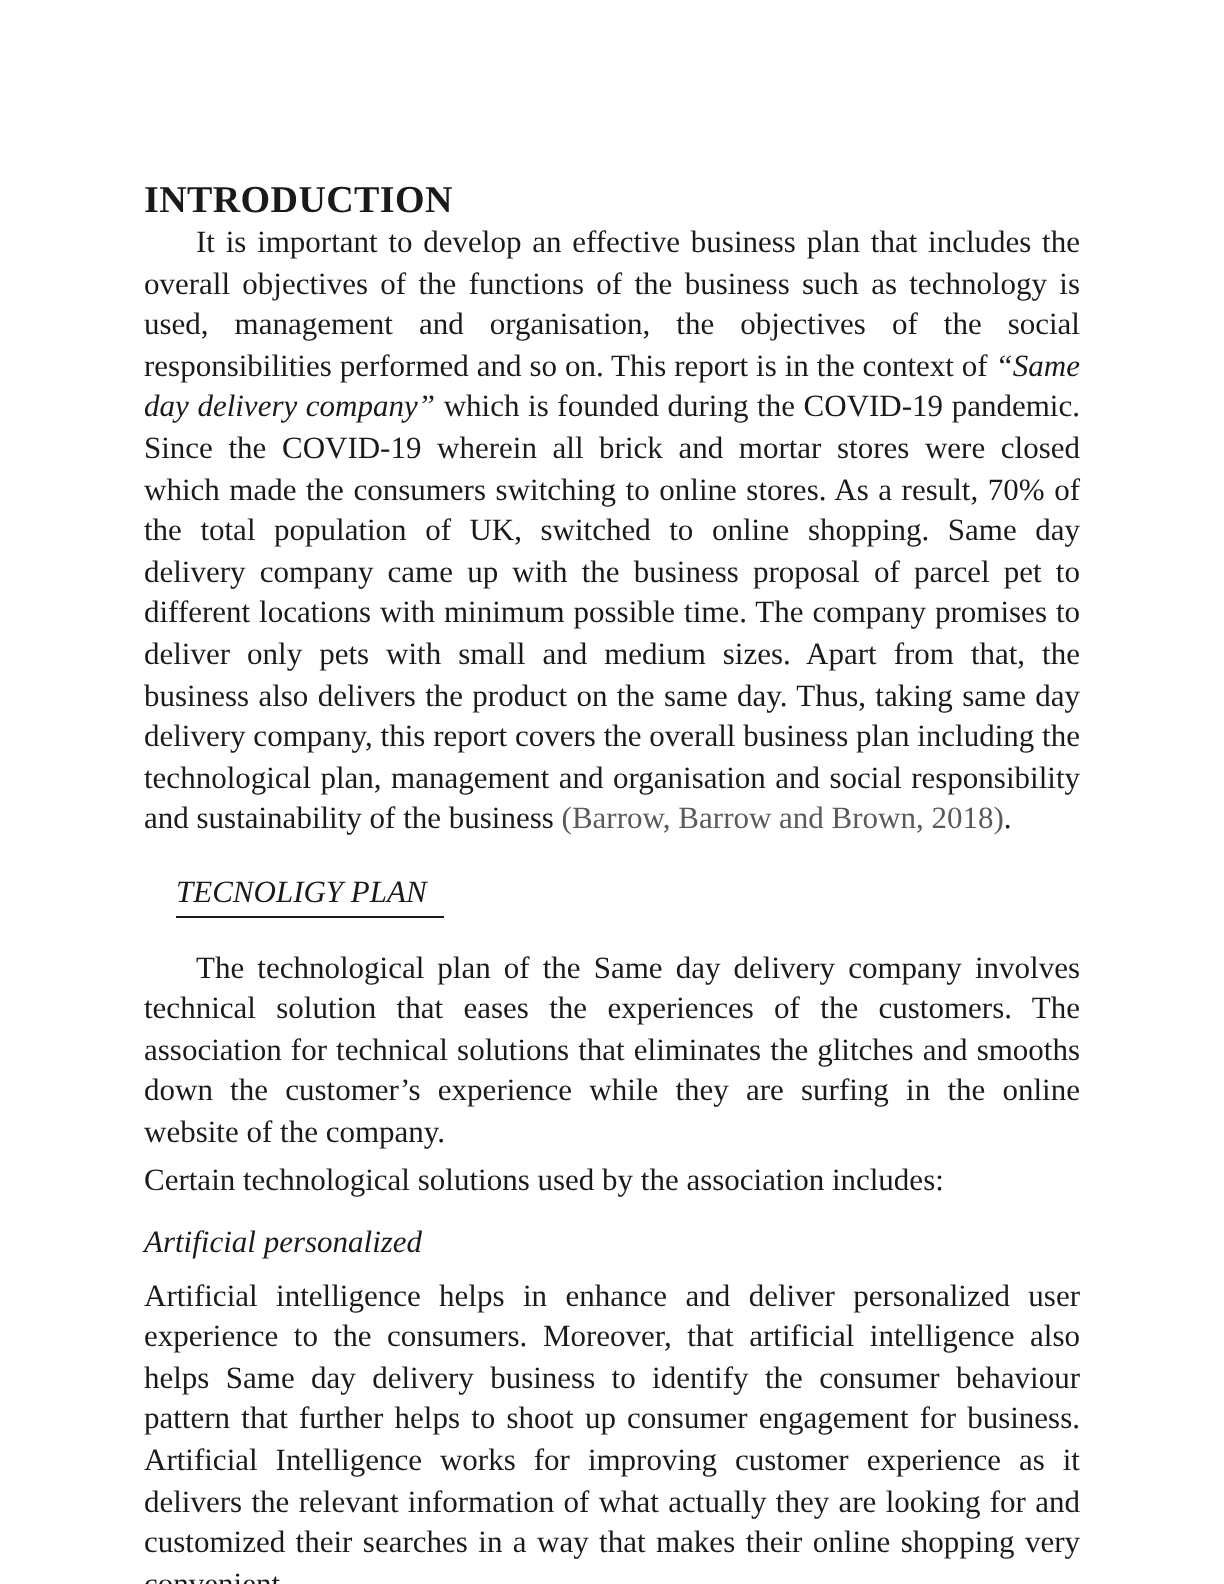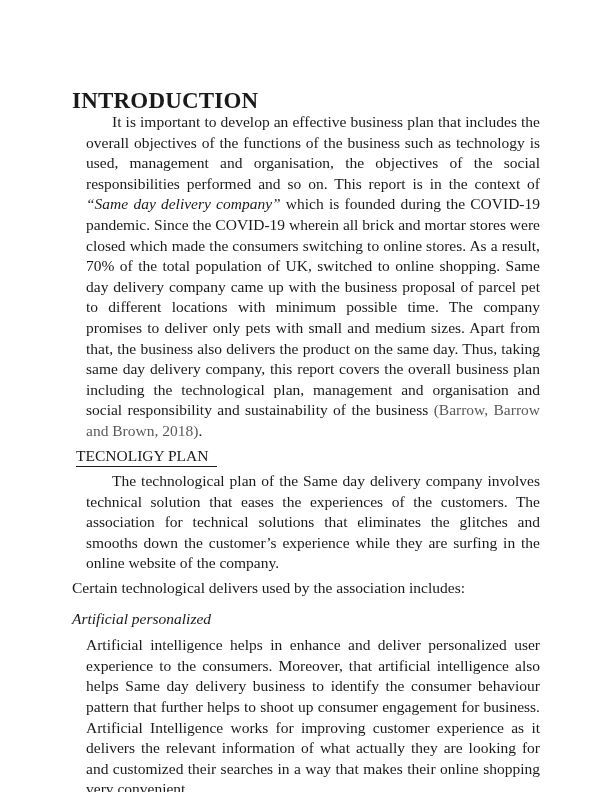--- a/index.html
+++ b/index.html
@@ -15,35 +15,35 @@
   .page {
     box-sizing: border-box;
     width: 612px;
     height: 792px;
     padding: 90px 72px 0 72px;
     background: var(--page-bg, #ffffff);
     color: var(--body-text, #1a1a1a);
     font-family: "Liberation Serif", serif;
   }
   .h-major {
-    font-size: 23px;
+    font-size: 19px;
     line-height: 22px;
     font-weight: bold;
     margin: 0;
     letter-spacing: 0.2px;
   }
   .h-main-body { margin-top: 21px; }
   p {
     margin: 0;
     font-size: 15.5px;
     line-height: 20.6px;
   }
-  .just { text-align: justify; margin-left: 14px; }
+  .just { text-align: justify; }
   .indent { text-indent: 26px; }
-  .subhead-caps { margin: 4px; }
+  .subhead-caps { margin: 16px; font-style: italic; }
   .underlined {
     display: inline-block;
     border-bottom: 1px solid var(--body-text, #1a1a1a);
     padding-right: 9px;
   }
   .mt-certain { margin-top: 4px; }
   .italic-head {
     font-style: italic;
     margin-top: 10px;
   }
@@ -58,19 +58,19 @@
 
   <h1 class="h-major">INTRODUCTION</h1>
 
   <p class="just indent"><span>It is important to develop an effective business plan that includes the overall objectives of the functions of the business such as technology is used, management and organisation, the objectives of the social responsibilities performed and so on. This report is in the context of </span><em>“Same day delivery company”</em><span> which is founded during the COVID-19 pandemic. Since the COVID-19 wherein all brick and mortar stores were closed which made the consumers switching to online stores. As a result, 70% of the total population of UK, switched to online shopping. Same day delivery company came up with the business proposal of parcel pet to different locations with minimum possible time. The company promises to deliver only pets with small and medium sizes. Apart from that, the business also delivers the product on the same day. Thus, taking same day delivery company, this report covers the overall business plan including the technological plan, management and organisation and social responsibility and sustainability of the business </span><span class="citation">(Barrow, Barrow and Brown, 2018)</span><span>.</span></p>
 
 
   <p class="subhead-caps"><span class="underlined">TECNOLIGY PLAN</span></p>
 
   <p class="just indent">The technological plan of the Same day delivery company involves technical solution that eases the experiences of the customers. The association for technical solutions that eliminates the glitches and smooths down the customer’s experience while they are surfing in the online website of the company.</p>
 
-  <p class="mt-certain">Certain technological delivers used by the association includes:</p>
+  <p class="mt-certain">Certain technological solutions used by the association includes:</p>
 
   <p class="italic-head">Artificial personalized</p>
 
   <p class="just mt-ai-para"><span>Artificial intelligence helps in enhance and deliver personalized user experience to the consumers. Moreover, that artificial intelligence also helps Same day delivery business to identify the consumer behaviour pattern that further helps to shoot up consumer engagement for business. Artificial Intelligence works for improving customer experience as it delivers the relevant information of what actually they are looking for and customized their searches in a way that makes their online shopping very convenient </span></p>
 
 </div>
 
 </body></html>

